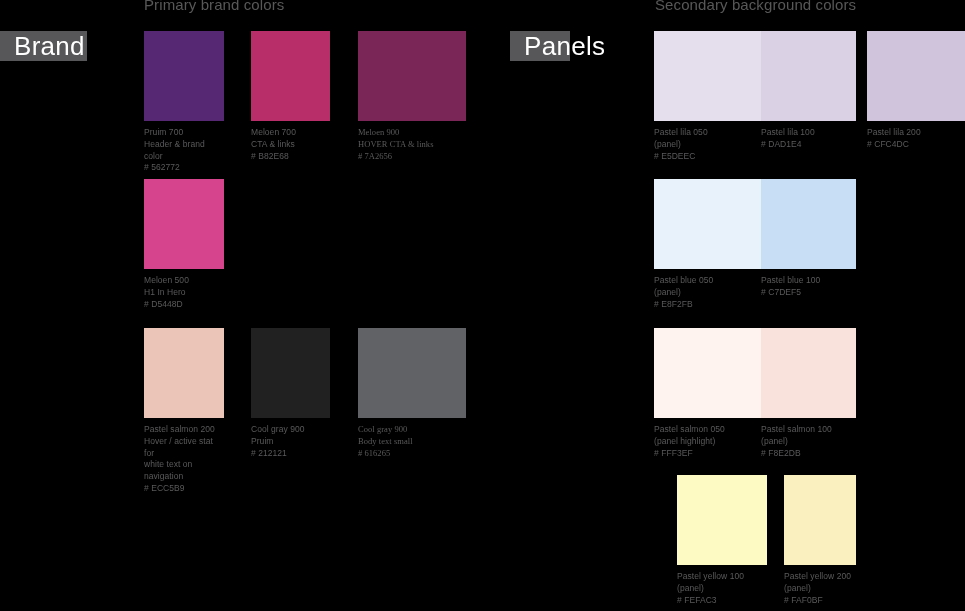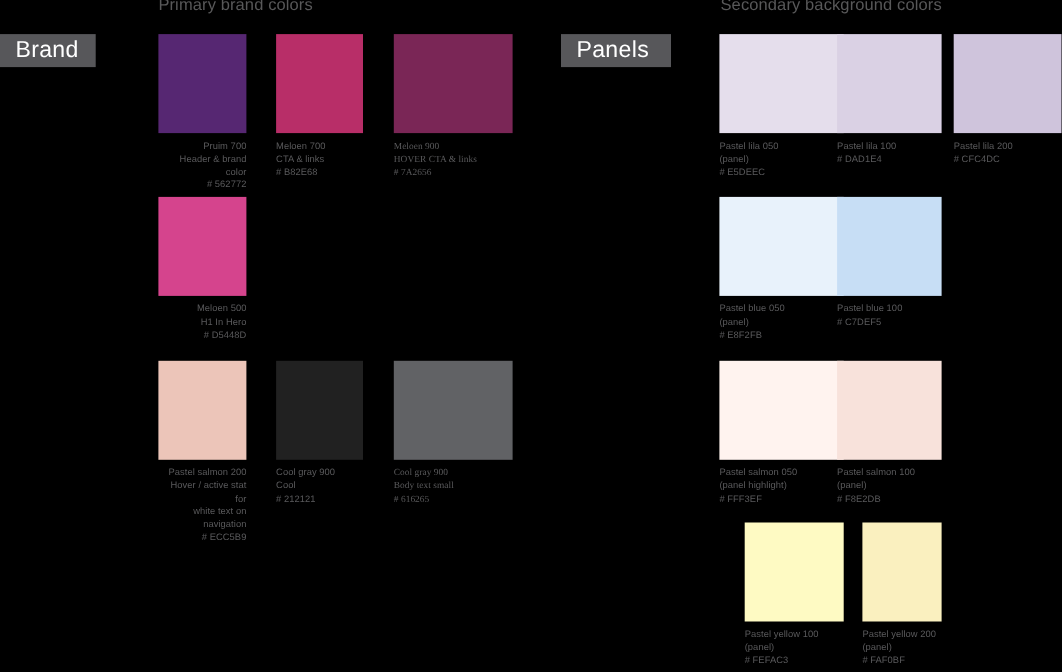--- a/index.html
+++ b/index.html
@@ -30,30 +30,30 @@
   }
   .section-title.primary   { left: 144px; }
   .section-title.secondary { left: 655px; }
 
   
   .group-chip {
     position: absolute;
     height: 30px;
     background: #57575a;
     color: #ffffff;
-    font-size: 21px;
+    font-size: 26px;
     font-weight: 400;
     letter-spacing: 0.3px;
     display: flex;
     align-items: center;
     padding: 0 14px;
     white-space: nowrap;
   }
   .group-chip.brand  { left: 0px;   top: 31px; width: 87px; }
-  .group-chip.panels { left: 510px; top: 31px; width: 100px; }
+  .group-chip.panels { left: 510px; top: 31px; width: 60px; }
 
   
   .swatch {
     position: absolute;
   }
   .swatch-chip {
     width: 100%;
     display: block;
   }
   .swatch-meta {
@@ -65,21 +65,21 @@
   }
   .swatch-meta .meta-line {
     display: block;
     white-space: pre-line;
   }
   .swatch-meta .meta-hex {
     display: block;
   }
 
   
-  .col-b1 { left: 144px; width: 80px; text-align: right; }
+  .col-b1 { left: 144px; width: 80px; }
   .col-b2 { left: 251px; width: 79px; }
   .col-b3 { left: 358px; width: 108px; font-family: Liberation Serif, serif; }
 
   
   .col-p1 { left: 654px; width: 113px; }
   .col-p2 { left: 761px; width: 95px; }
   .col-p3 { left: 867px; width: 106px; }
 
   
   .row-1 { top: 31px; }
@@ -148,21 +148,21 @@
 white text on
 navigation</span>
     <span class="meta-hex"># ECC5B9</span>
   </div>
 </div>
 
 <div class="swatch col-b2 row-3">
   <div class="swatch-chip chip-h" style="background:#212121;"></div>
   <div class="swatch-meta">
     <span class="meta-line">Cool gray 900</span>
-    <span class="meta-line">Cool</span>
+    <span class="meta-line">Pruim</span>
     <span class="meta-hex"># 212121</span>
   </div>
 </div>
 
 <div class="swatch col-b3 row-3">
   <div class="swatch-chip chip-h" style="background:#616265;"></div>
   <div class="swatch-meta">
     <span class="meta-line">Cool gray 900</span>
     <span class="meta-line">Body text small</span>
     <span class="meta-hex"># 616265</span>

